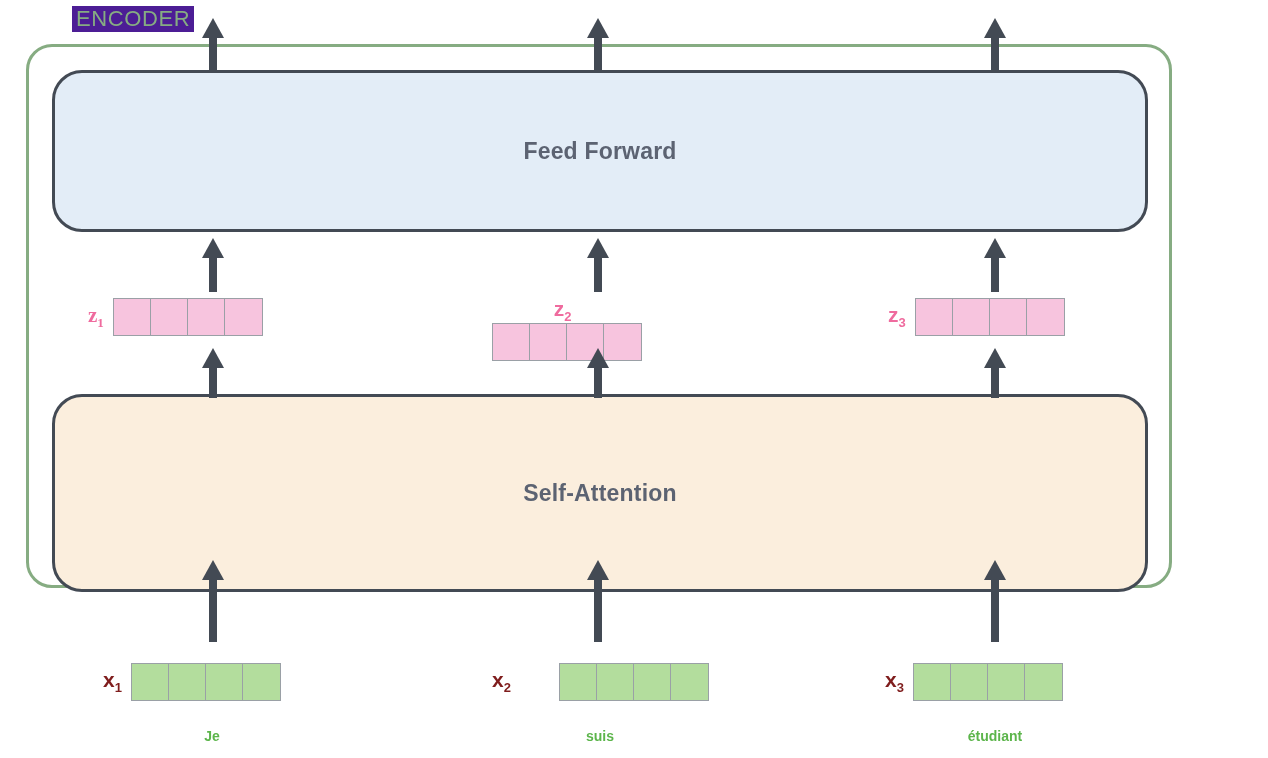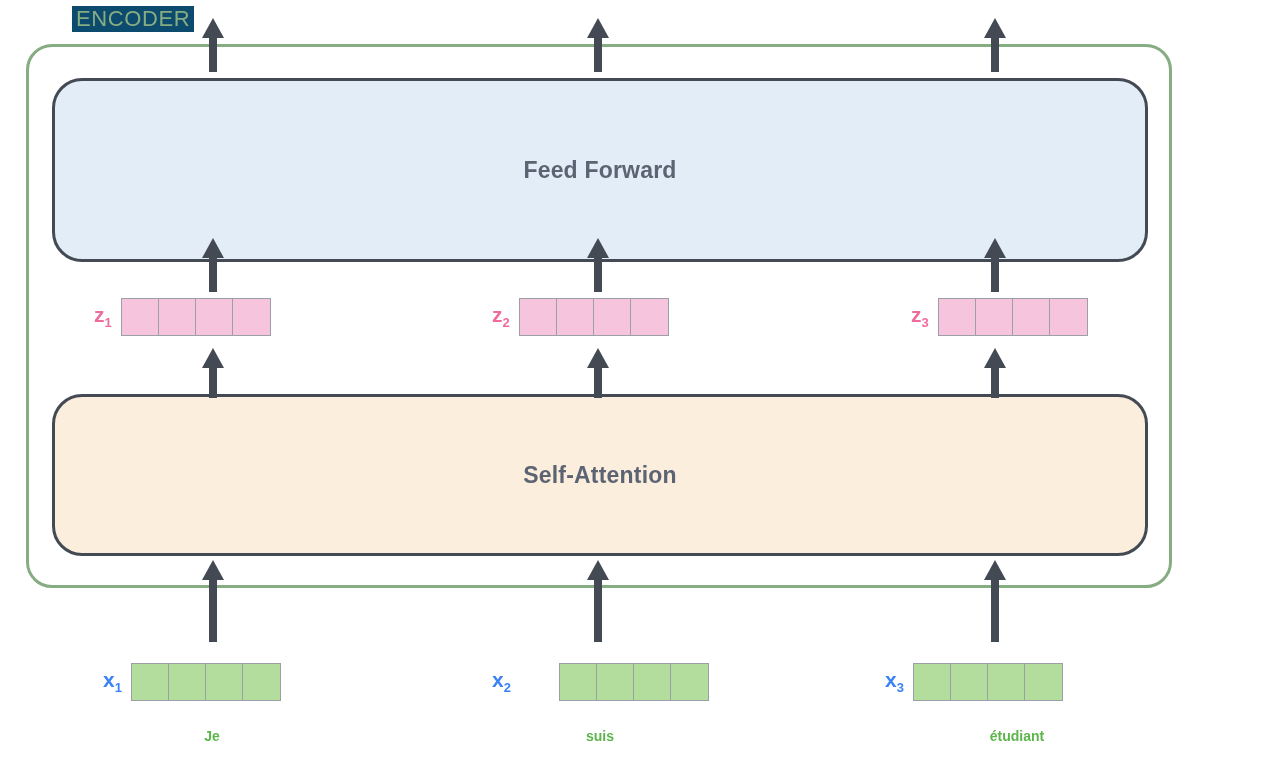--- a/index.html
+++ b/index.html
@@ -34,21 +34,21 @@
   }
   .encoder-label {
     position: absolute;
     left: 72px;
     top: 6px;
     font-size: 22px;
     letter-spacing: 0.6px;
     color: #86ac82;
     font-weight: 400;
     white-space: nowrap;
-    background: #0c4a6e;
+    background: #4c1d95;
     padding: 0 4px;
     z-index: 6;
   }
 
   
   .layer-block {
     position: absolute;
     box-sizing: border-box;
     border: 3px solid #434a54;
     border-radius: 30px;
@@ -61,29 +61,28 @@
     font-size: 23px;
     font-weight: 700;
     color: #5c6372;
     letter-spacing: 0.2px;
   }
 
   .feed-forward-block {
     left: 52px;
     top: 70px;
     width: 1096px;
-    height: 184px;
+    height: 162px;
     background: #e3edf7;
-    margin-top: 8px;
   }
   .self-attention-block {
     left: 52px;
     top: 394px;
     width: 1096px;
-    height: 162px;
+    height: 198px;
     background: #fbeedd;
   }
 
   
   .arrow {
     position: absolute;
     z-index: 5;
   }
   .arrow .arrow-shaft {
     position: absolute;
@@ -134,21 +133,21 @@
     box-sizing: border-box;
     border-right: 1px solid #9aa0a6;
   }
   .vector-cells .cell:last-child {
     border-right: none;
   }
 
   .z-vector .vector-label { color: #ef6b9e; }
   .z-vector .cell { background: #f7c4de; }
 
-  .x-vector .vector-label { color: #3b82f6; }
+  .x-vector .vector-label { color: #7f1d1d; }
   .x-vector .cell { background: #b3dd9d; }
 
   
   .word-label {
     position: absolute;
     font-size: 14px;
     font-weight: 700;
     color: #5cb54b;
     text-align: center;
     transform: translateX(-50%);
@@ -187,41 +186,41 @@
   </div>
   <div class="arrow" style="left: 587px; top: 238px; width: 22px; height: 54px;">
     <div class="arrow-head"></div>
     <div class="arrow-shaft" style="height: 40px;"></div>
   </div>
   <div class="arrow" style="left: 984px; top: 238px; width: 22px; height: 54px;">
     <div class="arrow-head"></div>
     <div class="arrow-shaft" style="height: 40px;"></div>
   </div>
 
-  <div class="vector-group z-vector" style="left: 94px; top: 298px;">
+  <div class="vector-group z-vector" style="left: 88px; top: 298px; font-family: Liberation Serif, serif;">
     <span class="vector-label"><span>z</span><sub>1</sub></span>
     <span class="vector-cells">
       <span class="cell"></span>
       <span class="cell"></span>
       <span class="cell"></span>
       <span class="cell"></span>
     </span>
   </div>
 
-  <div class="vector-group z-vector" style="left: 492px; top: 298px;">
+  <div class="vector-group z-vector" style="left: 492px; top: 298px; flex-direction: column;">
     <span class="vector-label"><span>z</span><sub>2</sub></span>
     <span class="vector-cells">
       <span class="cell"></span>
       <span class="cell"></span>
       <span class="cell"></span>
       <span class="cell"></span>
     </span>
   </div>
 
-  <div class="vector-group z-vector" style="left: 911px; top: 298px; align-items: center;">
+  <div class="vector-group z-vector" style="left: 888px; top: 298px; align-items: center;">
     <span class="vector-label"><span>z</span><sub>3</sub></span>
     <span class="vector-cells">
       <span class="cell"></span>
       <span class="cell"></span>
       <span class="cell"></span>
       <span class="cell"></span>
     </span>
   </div>
 
   <div class="arrow" style="left: 202px; top: 348px; width: 22px; height: 50px;">
@@ -279,15 +278,15 @@
     <span class="vector-cells">
       <span class="cell"></span>
       <span class="cell"></span>
       <span class="cell"></span>
       <span class="cell"></span>
     </span>
   </div>
 
   <div class="word-label" style="left: 212px; top: 728px;">Je</div>
   <div class="word-label" style="left: 600px; top: 728px;">suis</div>
-  <div class="word-label" style="left: 1017px; top: 728px;">étudiant</div>
+  <div class="word-label" style="left: 995px; top: 728px;">étudiant</div>
 
 </div>
 
 </body></html>

